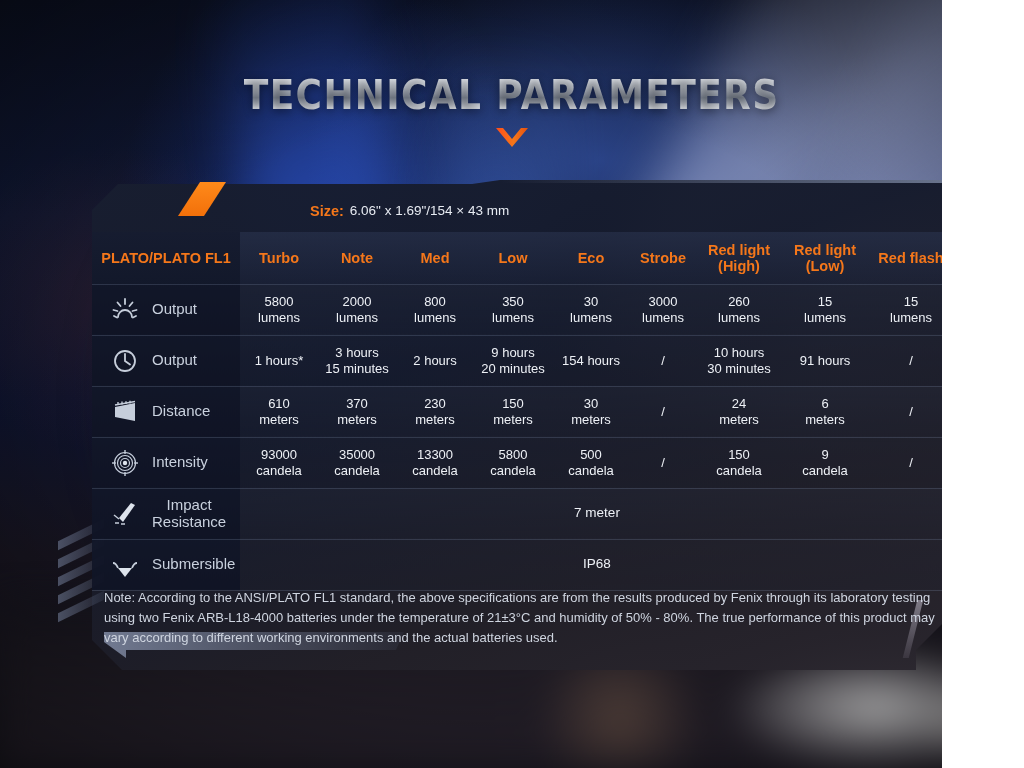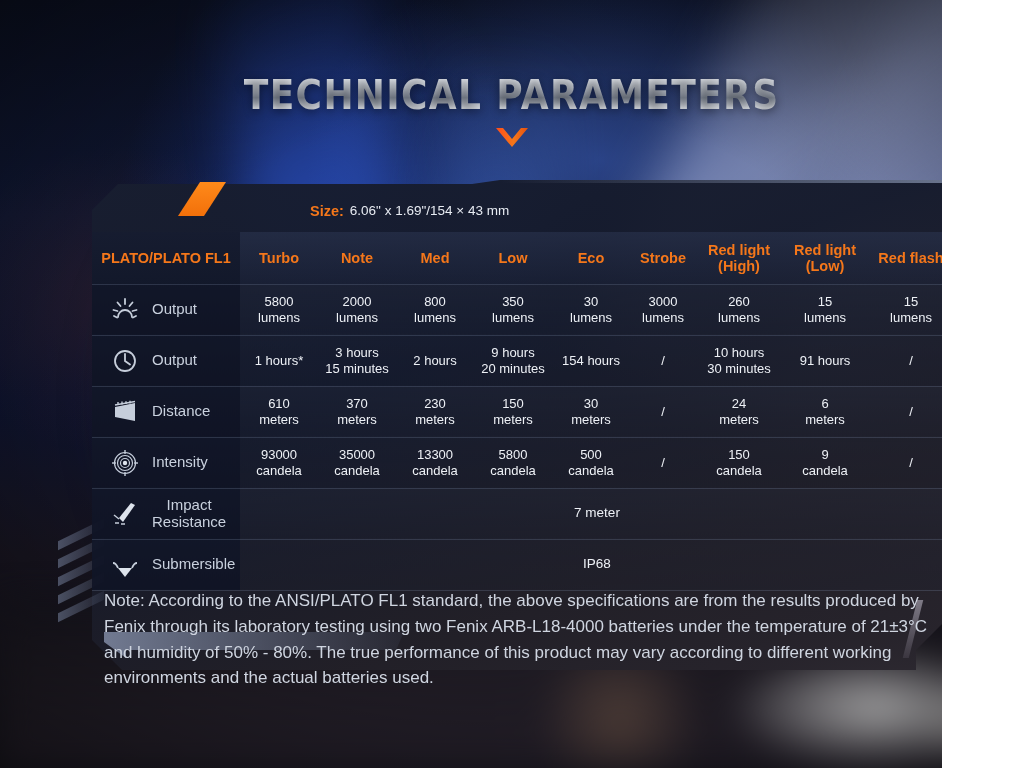--- a/index.html
+++ b/index.html
@@ -216,21 +216,21 @@
     font-size: 13.5px;
     color: #eef1f6;
   }
   .tbl tbody tr:last-child td { border-bottom: 1px solid rgba(120,132,160,0.28); }
 
   
   .note {
     position: absolute;
     left: 104px; top: 588px;
     width: 840px;
-    font-size: 17px;
+    font-size: 13px;
     line-height: 1.52;
     color: #cfd5e0;
   }
   .note p { margin: 0; }
 </style>
 </head>
 <body>
 
 <div id="stage">
 

